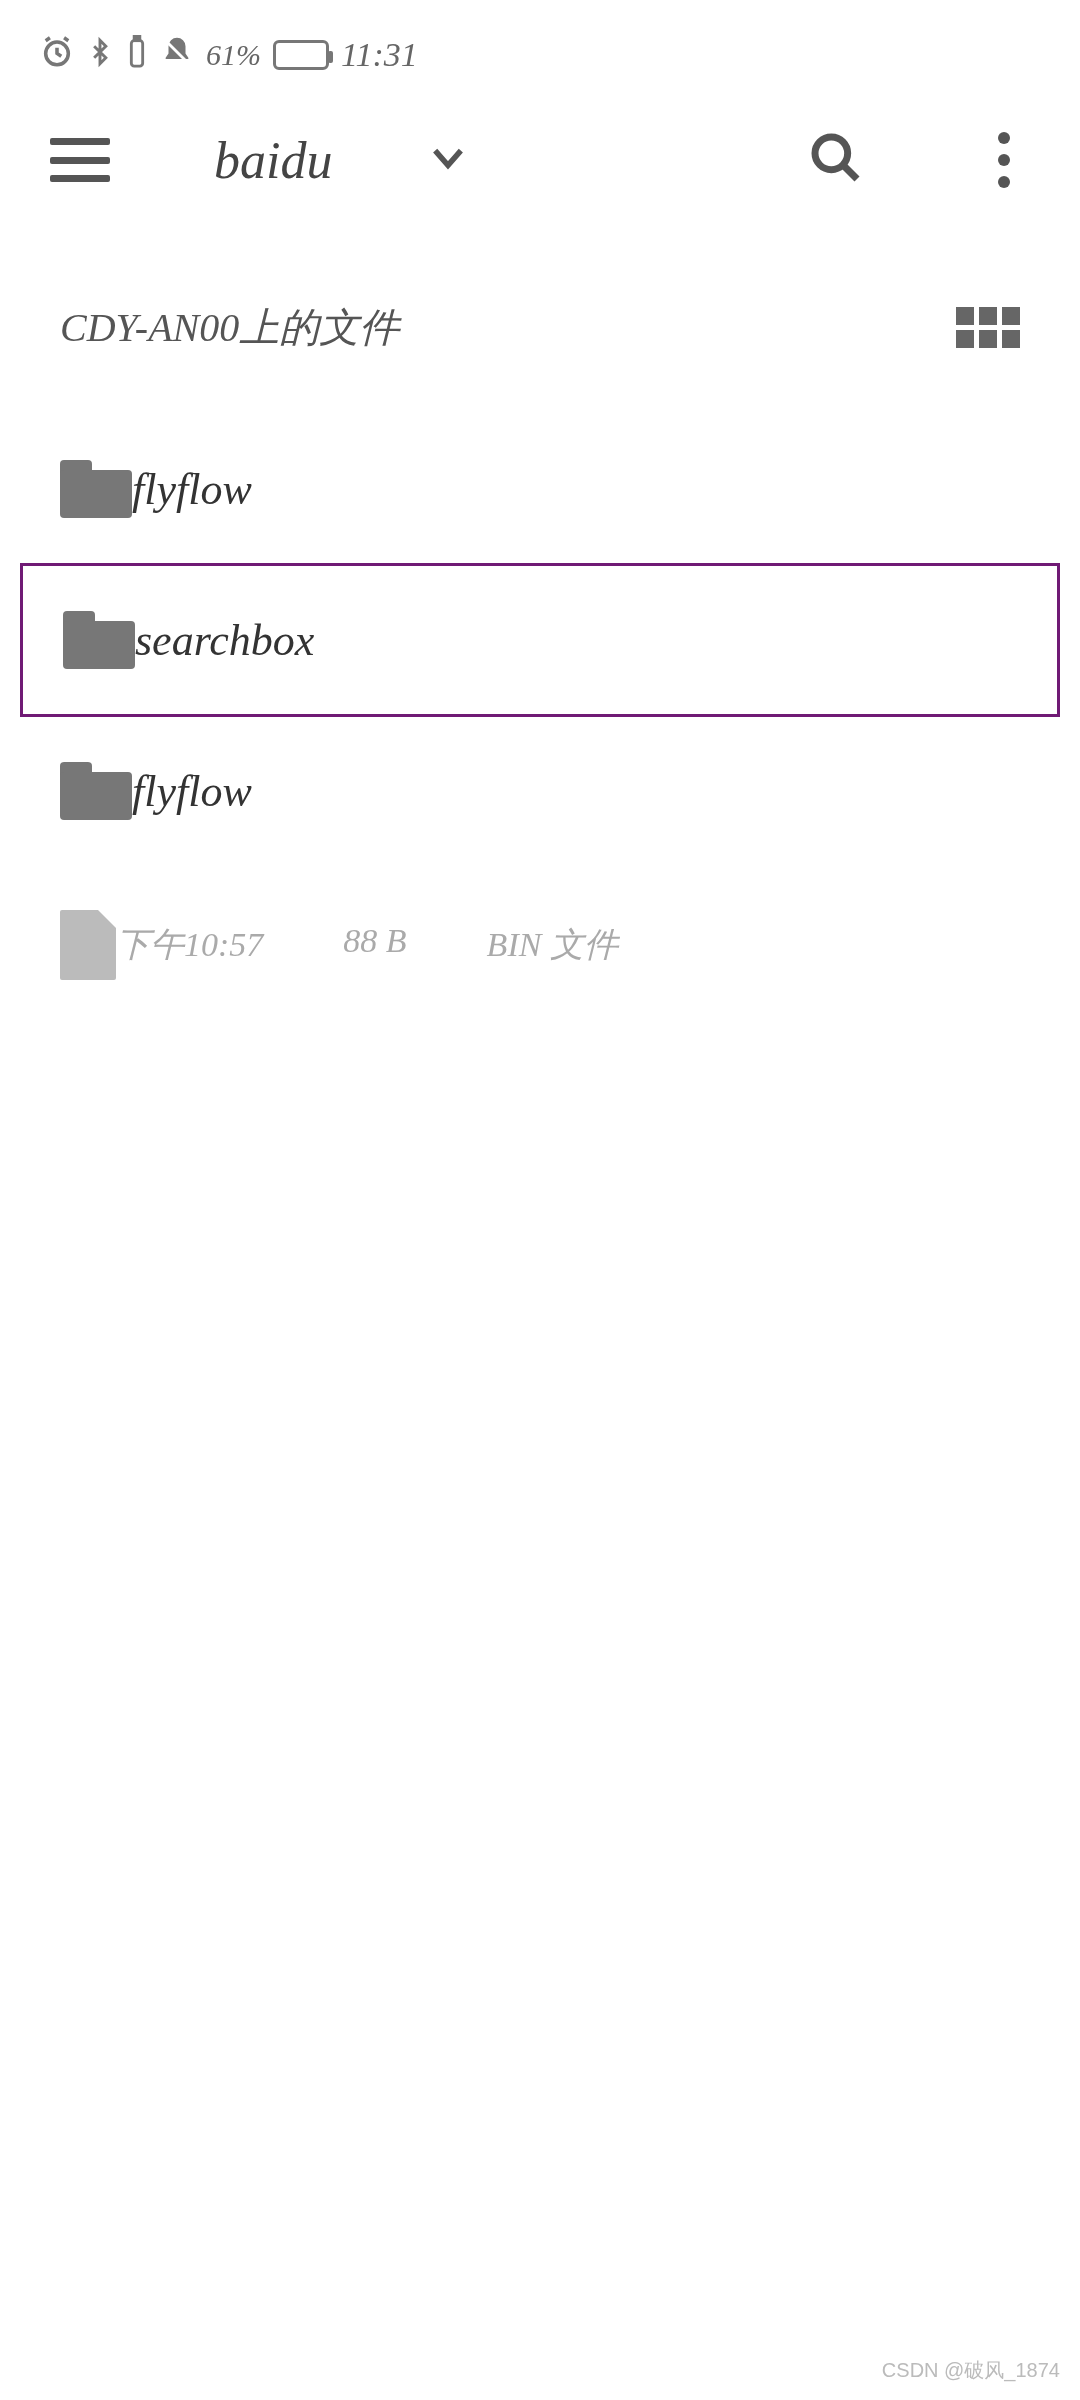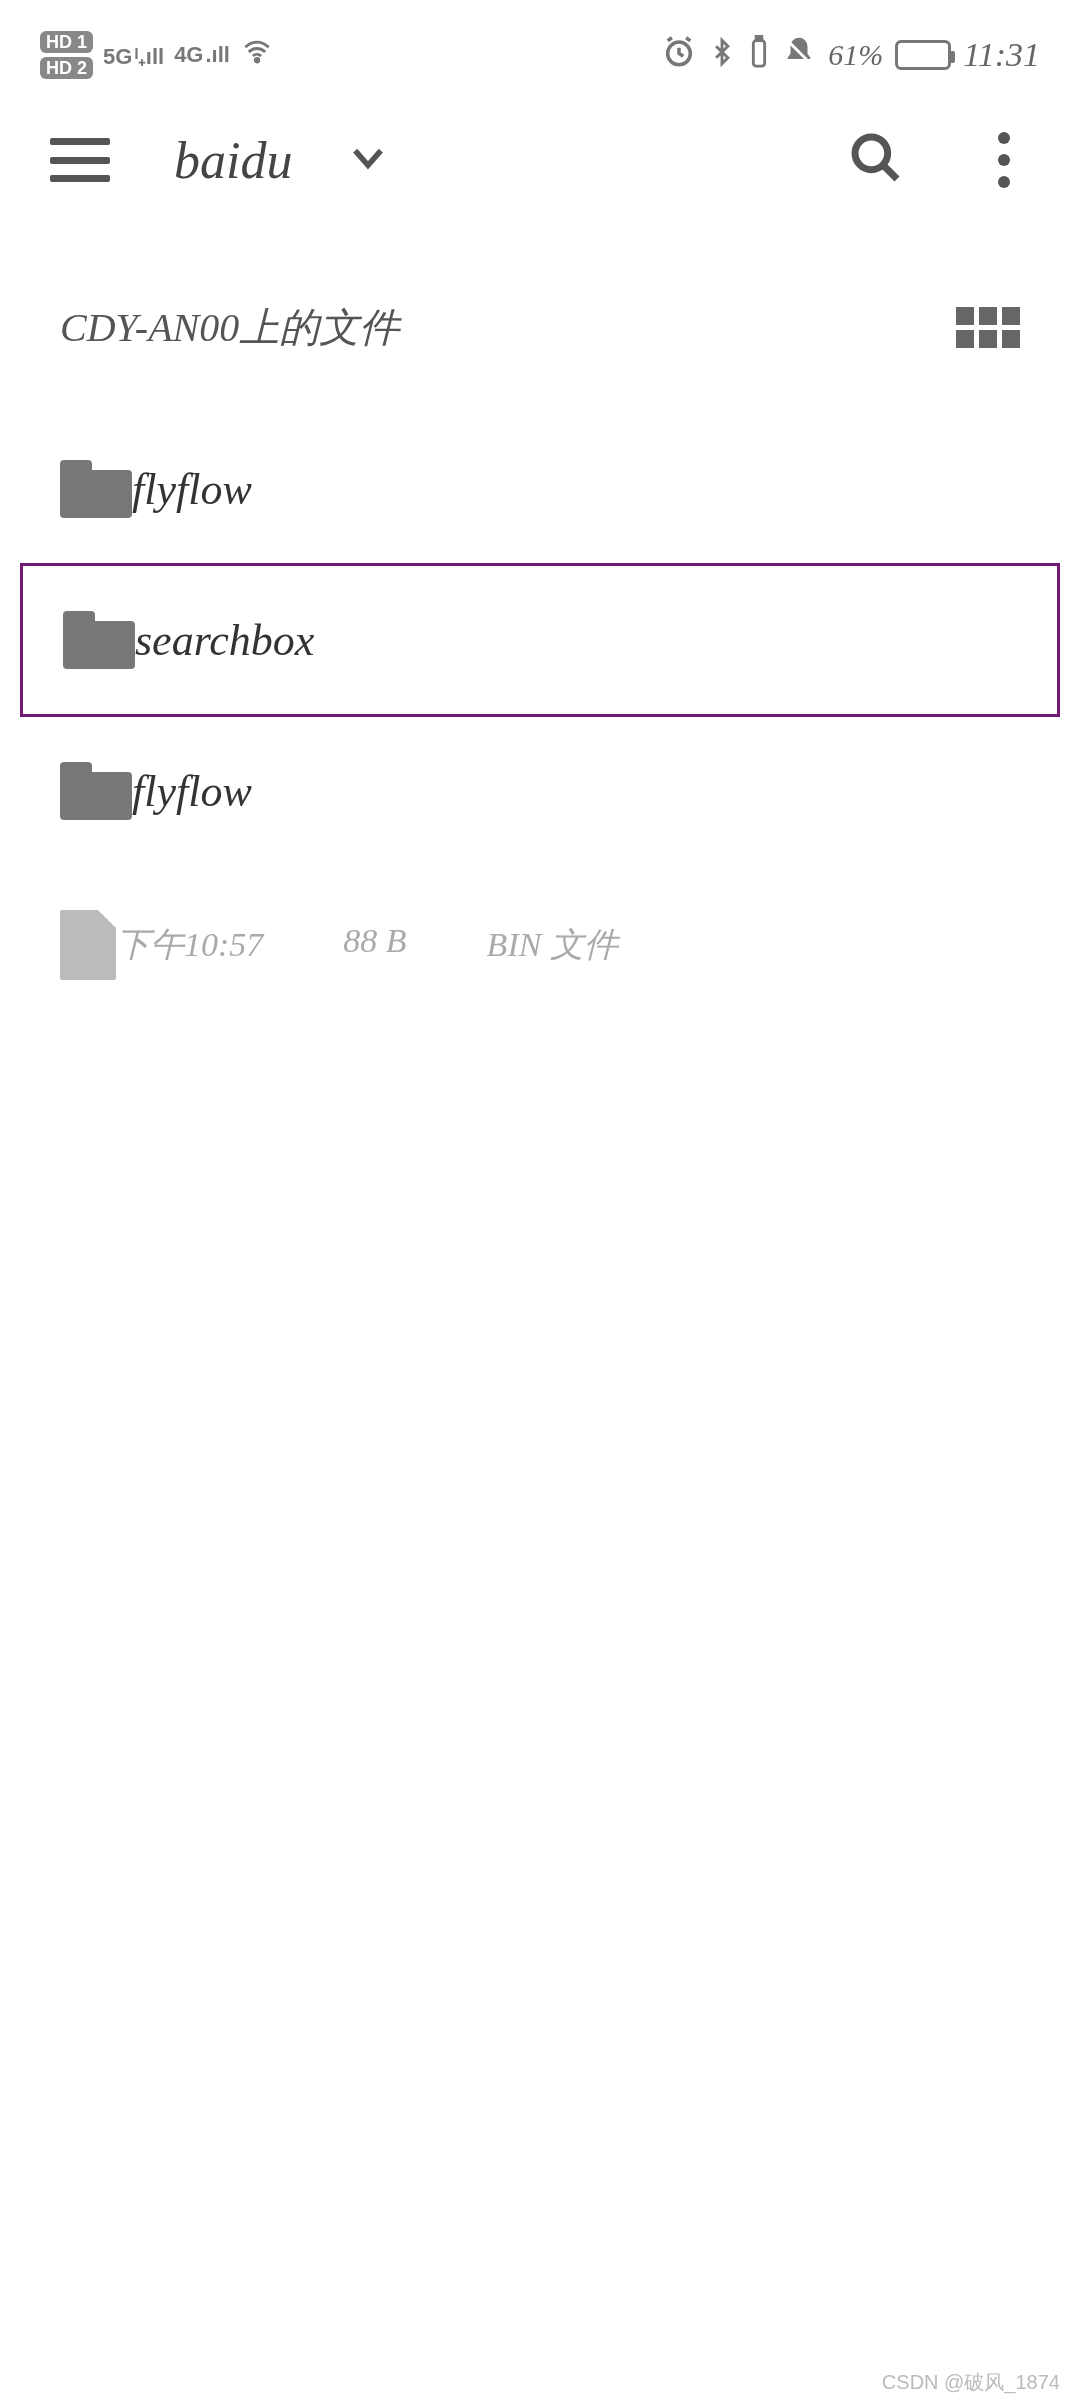--- a/index.html
+++ b/index.html
@@ -6,21 +6,21 @@
   html, body { width: 1080px; height: 2400px; background: #fff; font-family: "Segoe Script", "Comic Sans MS", cursive; color: #333; overflow: hidden; }
   .status-bar { display:flex; justify-content:space-between; align-items:center; padding: 20px 40px 0 40px; height:90px; color:#666; }
   .status-left { display:flex; align-items:center; gap:10px; font-size:24px; font-weight:bold; }
   .status-right { display:flex; align-items:center; gap:12px; font-size:30px; color:#666; }
   .hd-badges { display:flex; flex-direction:column; gap:4px; }
   .hd-badge { background:#888; color:#fff; border-radius:6px; padding:0 6px; font-size:18px; font-family:sans-serif; font-weight:bold; line-height:22px; }
   .sig { font-family:sans-serif; font-size:22px; color:#777; display:flex; align-items:flex-end; gap:2px; }
   .battery-box { width:56px; height:30px; border:3px solid #777; border-radius:6px; position:relative; display:inline-block; }
   .battery-box::after { content:""; position:absolute; right:-7px; top:8px; width:5px; height:12px; background:#777; border-radius:2px; }
   .battery-fill { height:100%; width:60%; background:#777; }
-  .app-bar { display:flex; align-items:center; padding: 40px 50px 30px 50px; gap:24px; }
+  .app-bar { display:flex; align-items:center; padding: 40px 50px 30px 50px; gap:64px; }
   .hamburger { width:60px; height:44px; display:flex; flex-direction:column; justify-content:space-between; }
   .hamburger span { height:7px; background:#555; border-radius:2px; }
   .title { font-size:52px; font-style:italic; color:#444; margin-left:40px; }
   .chevron { margin-left:30px; }
   .chevron svg { width:44px; height:44px; }
   .spacer { flex:1; }
   .search-ico svg { width:56px; height:56px; stroke:#555; }
   .overflow { display:flex; flex-direction:column; gap:10px; margin-left:50px; padding:0 20px; }
   .overflow span { width:12px; height:12px; background:#555; border-radius:50%; }
   .subheader { display:flex; align-items:center; justify-content:space-between; padding: 80px 60px 40px 60px; font-family: Liberation Serif, serif; }
@@ -32,42 +32,26 @@
   .row.highlight { border:3px solid #701a75; }
   .folder-ico { width:72px; height:58px; position:relative; }
   .folder-ico::before { content:""; position:absolute; top:0; left:0; width:32px; height:14px; background:#777; border-radius:4px 4px 0 0; }
   .folder-ico::after { content:""; position:absolute; top:10px; left:0; width:72px; height:48px; background:#777; border-radius:4px; }
   .file-ico { width:56px; height:70px; background:#bbb; position:relative; border-radius:2px; }
   .file-ico::after { content:""; position:absolute; top:0; right:0; width:18px; height:18px; background:#fff; clip-path: polygon(0 0, 100% 100%, 100% 0); }
   .row-main { flex:1; display:flex; flex-direction:column; gap:10px; }
   .row-name { font-size:44px; font-style:italic; color:#333; }
   .row.dim .row-name { color:#bbb; }
   .row-meta { display:flex; gap:80px; font-size:34px; font-style:italic; color:#aaa; }
-  .watermark { position:absolute; bottom:4px; right:20px; font-family:sans-serif; font-size:20px; color:#bbb; }
+  .watermark { position:absolute; bottom:16px; right:20px; font-family:sans-serif; font-size:20px; color:#bbb; }
 </style>
 </head>
 <body>
 
 <div class="status-bar">
-  <div class="status-left">
-    <div class="hd-badges">
-      <span class="hd-badge">HD 1</span>
-      <span class="hd-badge">HD 2</span>
-    </div>
-    <span class="sig"><span>5G</span> ᴵ₊ıll</span>
-    <span class="sig"><span>4G</span> .ıll</span>
-    <span>
-      <svg width="34" height="28" viewBox="0 0 24 24" fill="none" stroke="#777" stroke-width="2.5">
-          <path d="M2 8c6-6 14-6 20 0"></path>
-          <path d="M5 12c4-4 10-4 14 0"></path>
-          <path d="M8.5 15.5c2-2 5-2 7 0"></path>
-          <circle cx="12" cy="19" r="1.5" fill="#777"></circle>
-        </svg>
-    </span>
-  </div>
   <div class="status-right">
     <span>
       <svg width="34" height="34" viewBox="0 0 24 24" fill="#777">
           <circle cx="12" cy="13" r="8" fill="none" stroke="#777" stroke-width="2.5"></circle>
           <path d="M12 9v4l3 2" stroke="#777" stroke-width="2.5" fill="none"></path>
           <path d="M4 4l3-2M20 4l-3-2" stroke="#777" stroke-width="2.5"></path>
         </svg>
     </span>
     <span>
       <svg width="28" height="34" viewBox="0 0 24 24" fill="none" stroke="#777" stroke-width="2.5">

